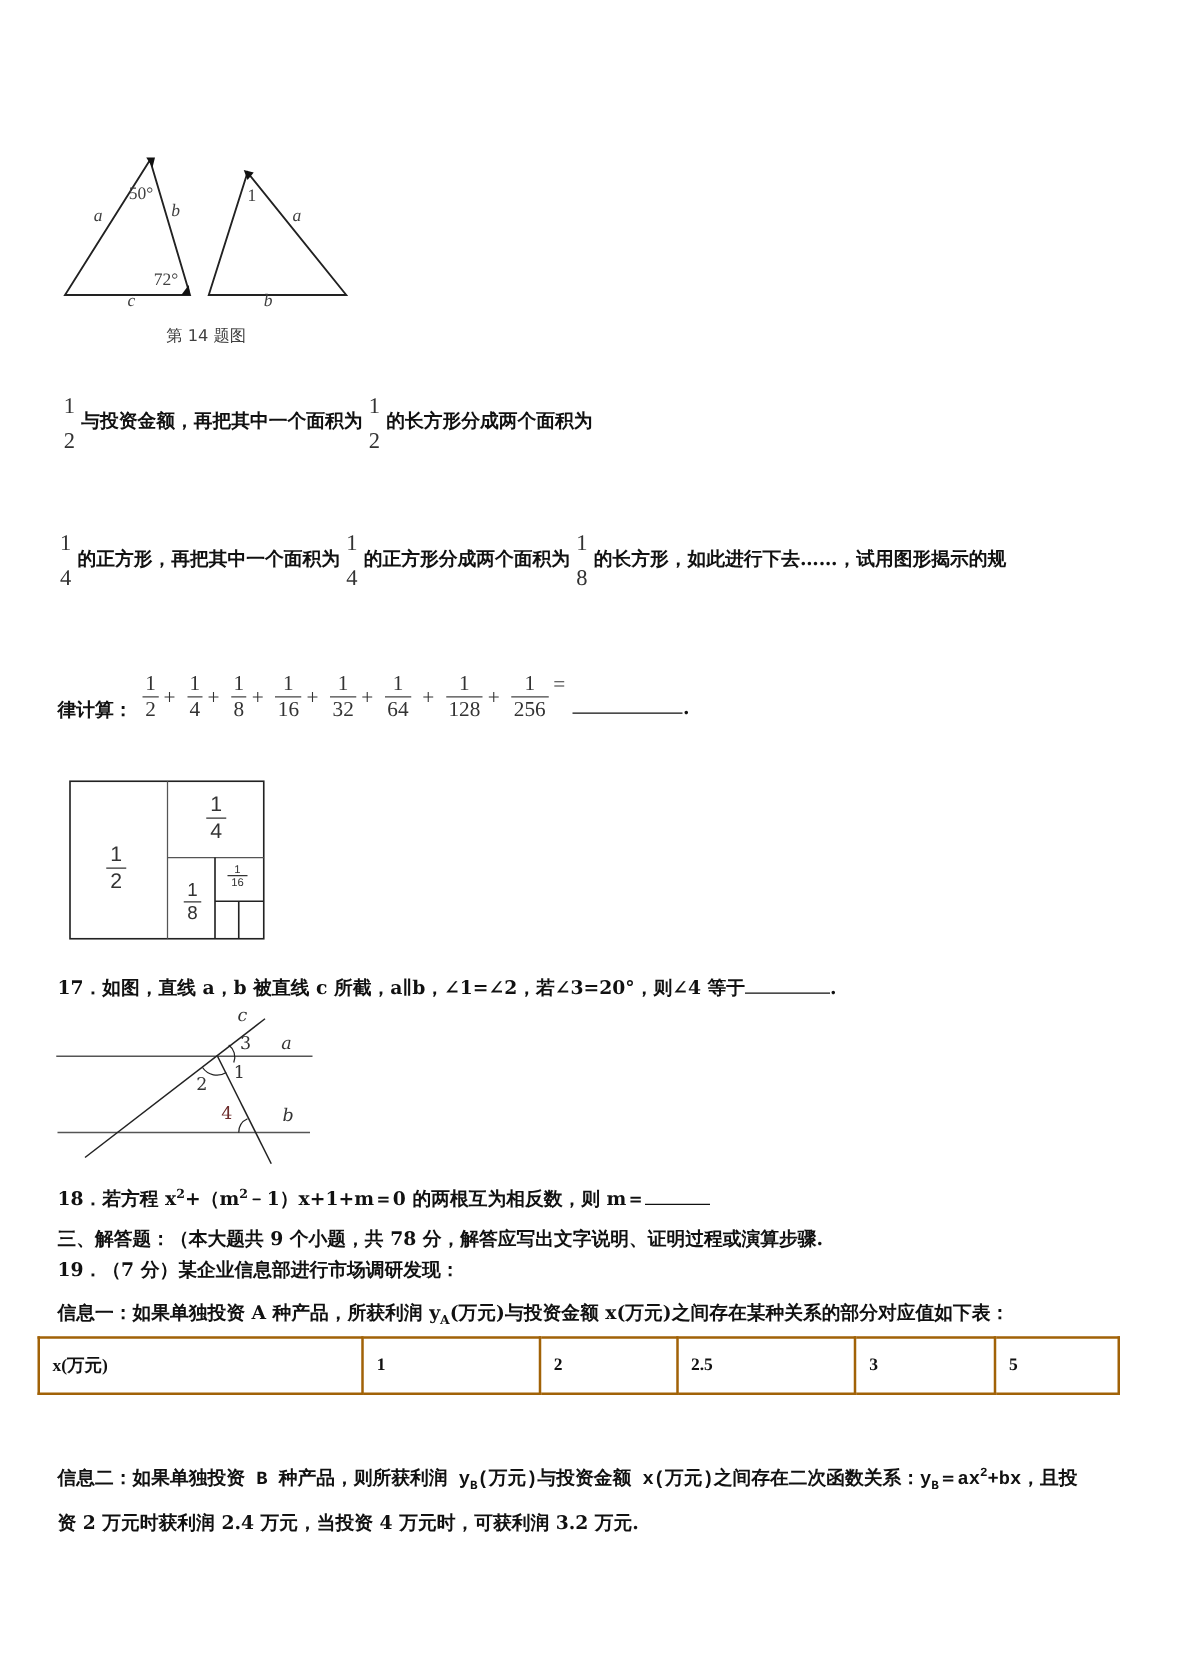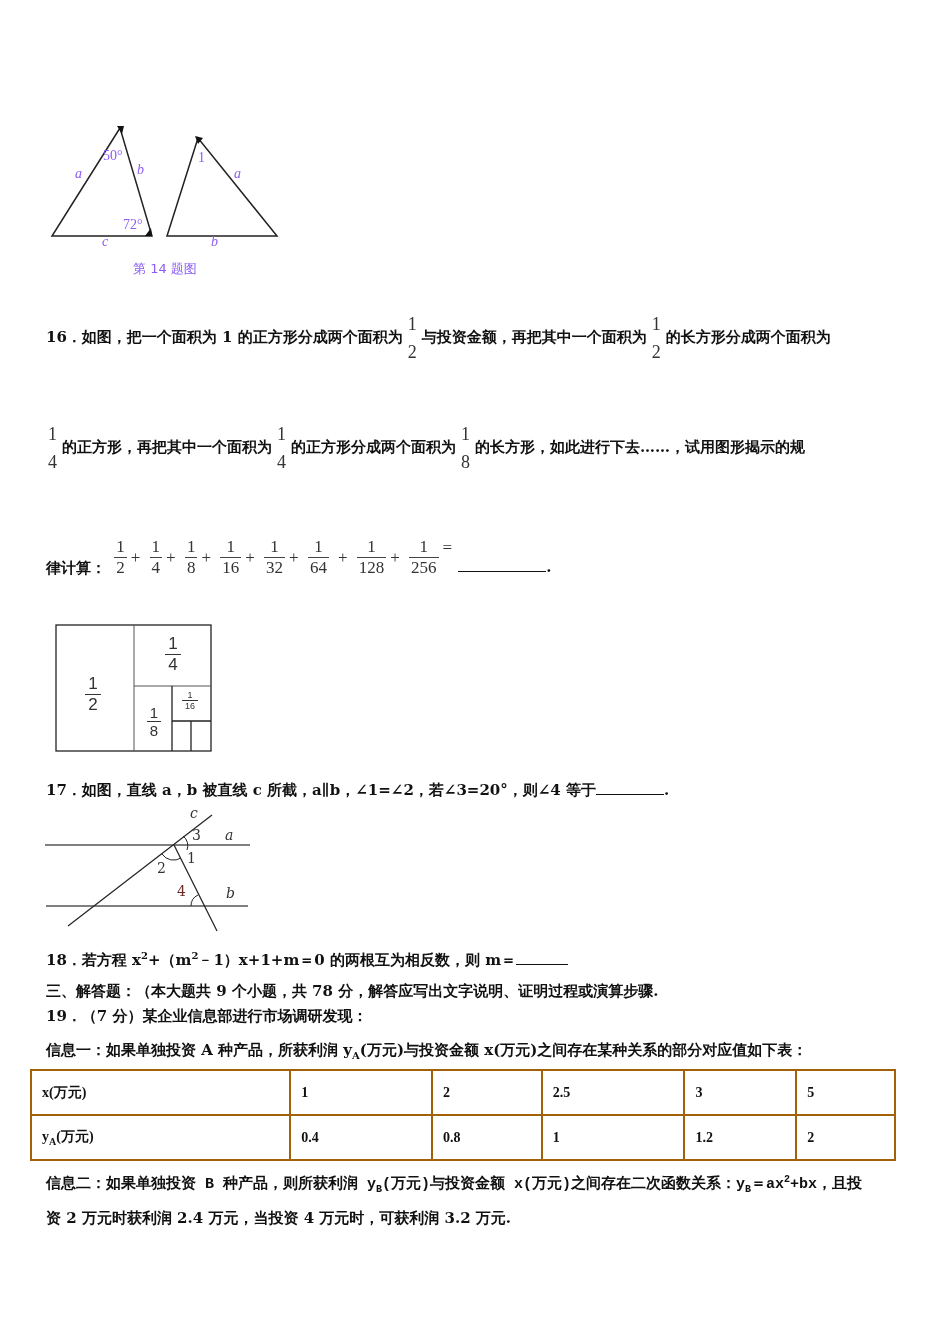--- a/index.html
+++ b/index.html
@@ -13,21 +13,21 @@
   .frac .den { display:block; border-top:1px solid #444; padding:0 2px; }
   .frac.big { font-size:18px; }
   .frac.big .num { margin-bottom:8px; }
   .op { font-weight:normal; font-family:"Liberation Serif", serif; font-size:17px; color:#333; margin:0 1px; vertical-align:middle; }
   .blank { display:inline-block; border-bottom:1.5px solid #111; height:16px; vertical-align:baseline; }
   sup, sub { font-size:10px; }
   
   table.data { position:absolute; left:30px; top:1069px; border-collapse:collapse; width:866px;
                font-family:"Liberation Serif", serif; font-weight:bold; font-size:14px; }
   table.data td { border:2px solid #a16207; height:43px; padding:0 0 0 10px; vertical-align:middle; }
-  .caption { font-family:"DejaVu Sans", sans-serif; font-size:13px; color:#8b5cf6; }
+  .caption { font-family:"DejaVu Sans", sans-serif; font-size:13px; color:#404040; }
   .sq-label { position:absolute; font-family:"Liberation Sans", sans-serif; color:#333; text-align:center; }
   .sq-label .n { display:block; }
   .sq-label .d { display:block; border-top:1px solid #333; }
 </style>
 </head>
 <body>
 
 <div class="abs" style="left:45px;top:120px;width:250px;height:160px;">
   <svg width="250" height="125">
     <polygon points="75,8 7,116 107,116" fill="none" stroke="#222" stroke-width="1.5"></polygon>
@@ -41,21 +41,21 @@
   <span class="abs caption" style="left:30px;top:46px;font-style:italic;font-family:'Liberation Serif',serif;font-size:14px;">a</span>
   <span class="abs caption" style="left:92px;top:42px;font-style:italic;font-family:'Liberation Serif',serif;font-size:14px;">b</span>
   <span class="abs caption" style="left:57px;top:114px;font-style:italic;font-family:'Liberation Serif',serif;font-size:14px;">c</span>
   <span class="abs caption" style="left:153px;top:30px;font-family:'Liberation Serif',serif;font-size:14px;">1</span>
   <span class="abs caption" style="left:189px;top:46px;font-style:italic;font-family:'Liberation Serif',serif;font-size:14px;">a</span>
   <span class="abs caption" style="left:166px;top:114px;font-style:italic;font-family:'Liberation Serif',serif;font-size:14px;">b</span>
   <span class="abs caption" style="left:88px;top:140px;text-align:right;">第 14 题图</span>
 </div>
 
 <div class="line" style="left:46px;top:314px;">
-  <span>16．如图，把一个面积为 1 的正方形分成两个面积为</span><span class="frac big"><span class="num">1</span><span class="den" style="border-top:none;">2</span></span><span>与投资金额，再把其中一个面积为</span><span class="frac big"><span class="num">1</span><span class="den" style="border-top:none;">2</span></span><span>的长方形分成两个面积为</span>
+  <span class="frac big"><span class="num">1</span><span class="den" style="border-top:none;">2</span></span><span>与投资金额，再把其中一个面积为</span><span class="frac big"><span class="num">1</span><span class="den" style="border-top:none;">2</span></span><span>的长方形分成两个面积为</span>
 </div>
 
 <div class="line" style="left:46px;top:424px;">
   <span class="frac big" style="margin-left:0;"><span class="num">1</span><span class="den" style="border-top:none;">4</span></span><span>的正方形，再把其中一个面积为</span><span class="frac big"><span class="num">1</span><span class="den" style="border-top:none;">4</span></span><span>的正方形分成两个面积为</span><span class="frac big"><span class="num">1</span><span class="den" style="border-top:none;">8</span></span><span>的长方形，如此进行下去……，试用图形揭示的规</span>
 </div>
 
 <div class="line" style="left:46px;top:537px;">
   <span style="vertical-align:middle;position:relative;top:10px;">律计算：</span>
   <span class="frac"><span class="num">1</span><span class="den">2</span></span><span class="op">+</span>
   <span class="frac"><span class="num">1</span><span class="den">4</span></span><span class="op">+</span>
@@ -141,27 +141,19 @@
   </colgroup>
   <tbody>
       <tr>
     <td>x(万元)</td>
     <td>1</td>
     <td>2</td>
     <td style="border-left-color:#888;">2.5</td>
     <td>3</td>
     <td>5</td>
   </tr>
-  <tr>
-    <td><span>y</span><sub>A</sub><span>(万元)</span></td>
-    <td>0.4</td>
-    <td>0.8</td>
-    <td style="border-left-color:#888;">1</td>
-    <td>1.2</td>
-    <td>2</td>
-  </tr>
 </tbody>
   </table>
 
 <div class="line" style="left:46px;top:1170px;font-family:Liberation Mono, monospace;">
   <span>信息二：如果单独投资 B 种产品，则所获利润 y</span><sub>B</sub><span>(万元)与投资金额 x(万元)之间存在二次函数关系：y</span><sub>B</sub><span>＝ax</span><sup>2</sup><span>+bx，且投</span>
 </div>
 <div class="line" style="left:46px;top:1208px;">资 2 万元时获利润 2.4 万元，当投资 4 万元时，可获利润 3.2 万元.</div>
 
 </body></html>

